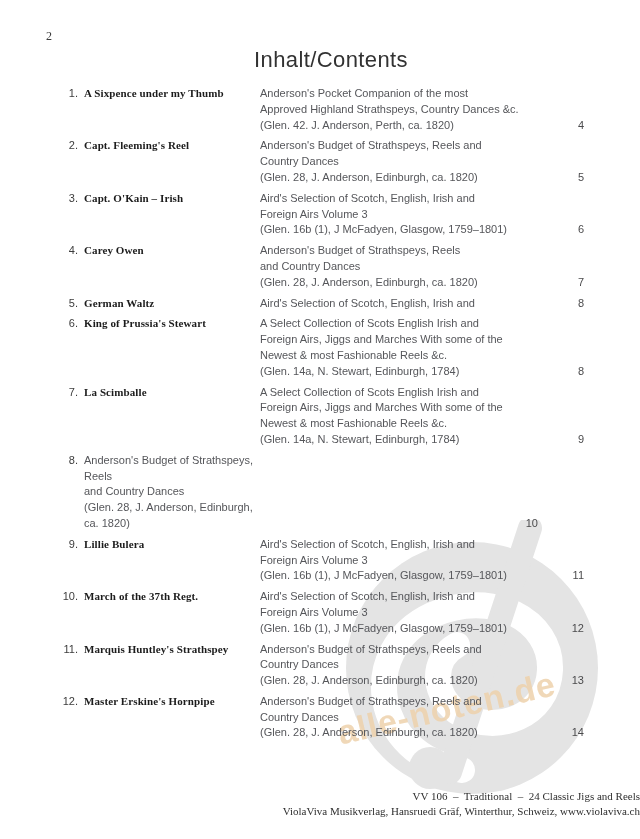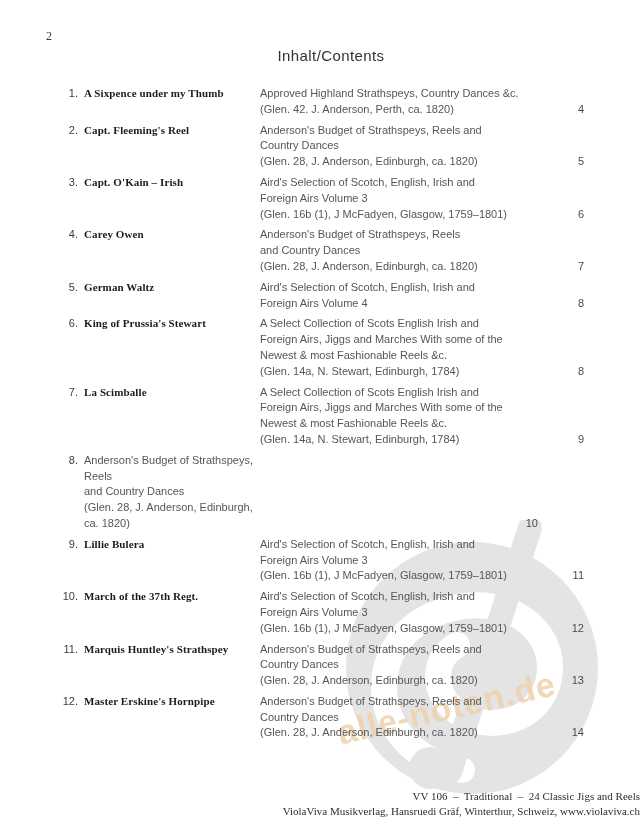--- a/index.html
+++ b/index.html
@@ -28,21 +28,21 @@
   .content{position:relative;z-index:1;width:100%;height:100%;}
   .corner-pagenum{
     position:absolute;left:46px;top:29px;
     font-family:"Liberation Serif", serif;
     font-size:12px;color:#3a3a3a;
   }
   .page-title{
     position:absolute;top:47px;left:0;right:0;
     padding-left:22px;
     text-align:center;
-    font-size:15px;letter-spacing:.4px;color:#323232;
+    font-size:22px;letter-spacing:.4px;color:#323232;
   }
   .toc{
     position:absolute;left:44px;top:86px;width:540px;
   }
   .toc-row{
     display:grid;
     grid-template-columns:34px 170px 1fr 40px;
     column-gap:6px;
     margin-bottom:5px;
     font-size:11px;line-height:15.8px;
@@ -78,20 +78,21 @@
 
     <div class="corner-pagenum">2</div>
 
     <div class="page-title">Inhalt/Contents</div>
 
     <div class="toc" id="toc-list">
   <div class="toc-row">
     <div class="cell num">1.</div>
     <div class="cell title">A Sixpence under my Thumb</div>
     <div class="cell source">
+            <div>Anderson's Pocket Companion of the most</div>
             <div>Approved Highland Strathspeys, Country Dances &amp;c.</div>
             <div>(Glen. 42. J. Anderson, Perth, ca. 1820)</div>
           </div>
     <div class="cell pageno">4</div>
   </div>
 
   <div class="toc-row">
     <div class="cell num">2.</div>
     <div class="cell title">Capt. Fleeming's Reel</div>
     <div class="cell source">
@@ -122,21 +123,20 @@
             <div>(Glen. 28, J. Anderson, Edinburgh, ca. 1820)</div>
           </div>
     <div class="cell pageno">7</div>
   </div>
 
   <div class="toc-row">
     <div class="cell num">5.</div>
     <div class="cell title">German Waltz</div>
     <div class="cell source">
             <div>Aird's Selection of Scotch, English, Irish and</div>
-            <div>Foreign Airs Volume 4</div>
           </div>
     <div class="cell pageno">8</div>
   </div>
 
   <div class="toc-row">
     <div class="cell num">6.</div>
     <div class="cell title">King of Prussia's Stewart</div>
     <div class="cell source">
             <div>A Select Collection of Scots English Irish and</div>
             <div>Foreign Airs, Jiggs and Marches With some of the</div>

